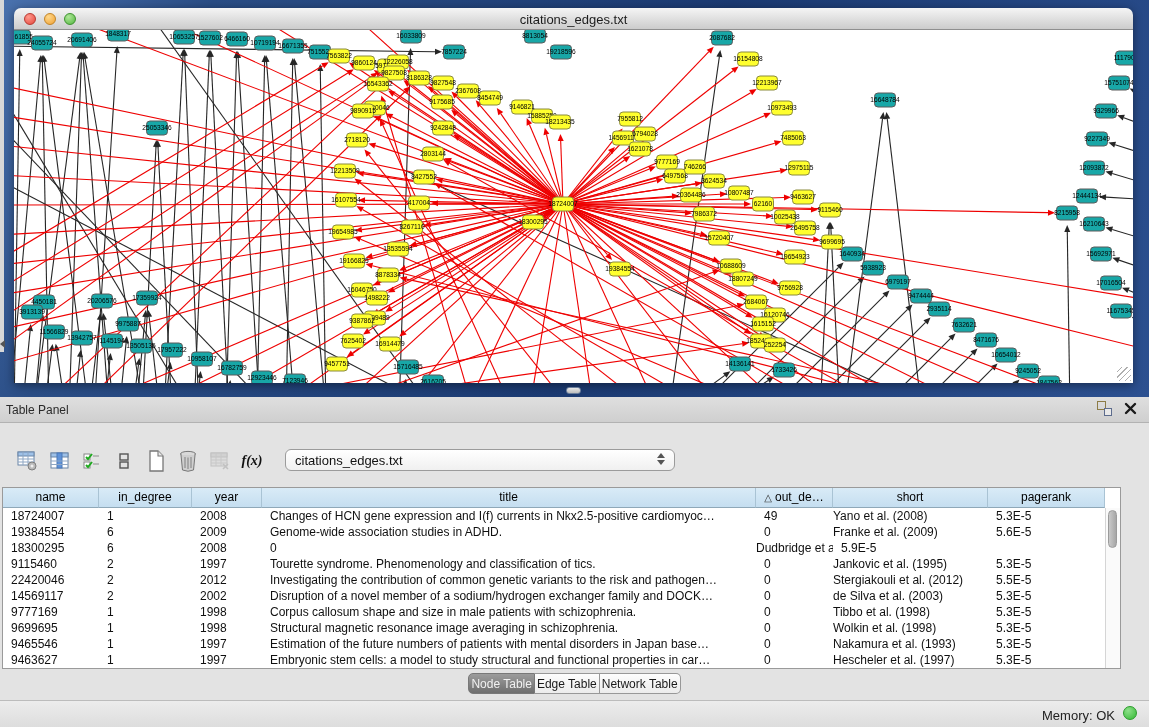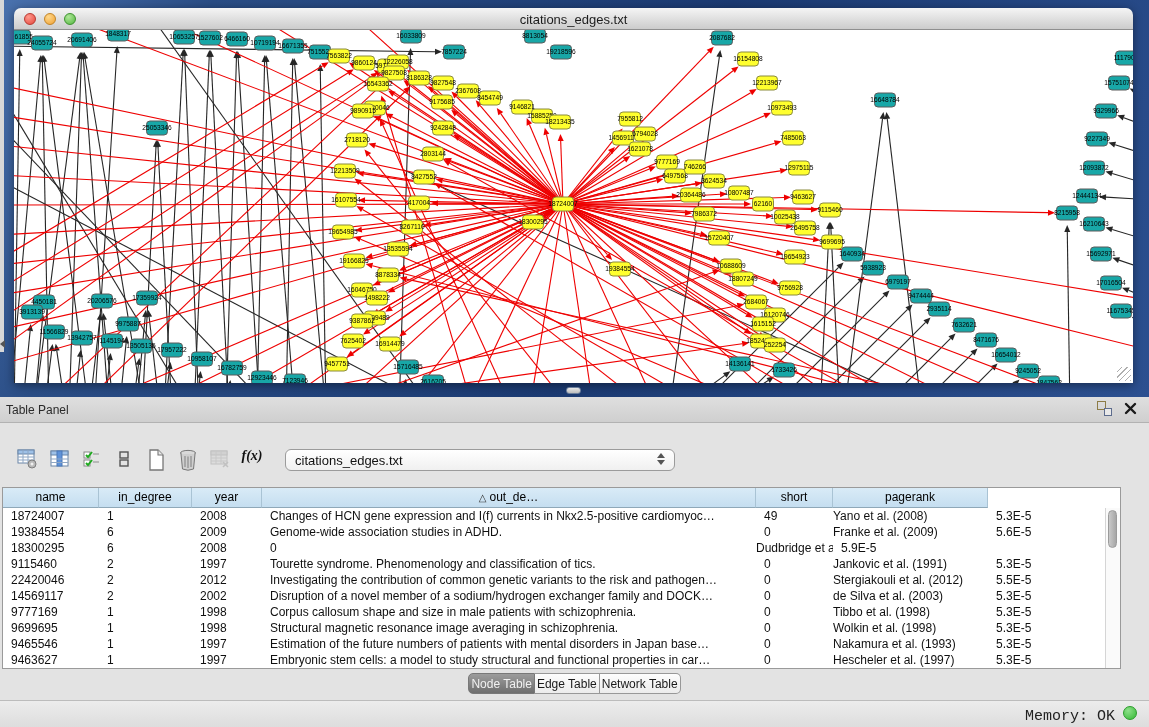--- a/index.html
+++ b/index.html
@@ -38,21 +38,21 @@
   .table-panel { position:absolute; left:0; top:397px; width:1149px; height:303px; background:#e3e3e3; }
   .panel-header { position:absolute; left:0; top:0; right:0; height:26px;
     background:linear-gradient(#dfdfdf,#cfcfcf); border-bottom:1px solid #b2b2b2; }
   .panel-title { position:absolute; left:6px; top:6px; font-size:12px; color:#2a2a2a; }
   .panel-header-icons { position:absolute; right:12px; top:4px; display:flex; gap:12px; align-items:center; }
   .float-icon { position:relative; width:15px; height:15px; display:inline-block; }
   .float-icon .sq-back { position:absolute; left:0; top:0; width:9px; height:9px; border:1.5px solid #8d7c46; }
   .float-icon .sq-front{ position:absolute; right:0; bottom:0; width:8px; height:8px; border:1.5px solid #5d6c8d; background:#e9e9e9; }
 
   .toolbar { position:absolute; left:16px; top:50px; height:28px; display:flex; gap:8px; align-items:center; }
-  .tool-btn { width:24px; height:26px; display:flex; align-items:flex-start; justify-content:center; }
+  .tool-btn { width:24px; height:26px; display:flex; align-items:center; justify-content:center; }
   .fx { font-size:14px; color:#111; font-style:italic; font-weight:bold; font-family:"Liberation Serif",serif; }
   .combo { position:absolute; left:285px; top:52px; width:390px; height:22px;
     background:linear-gradient(#ffffff,#f0f0f0); border:1px solid #9b9b9b; border-radius:6px; }
   .combo-text { position:absolute; left:9px; top:3px; font-size:13px; color:#111; }
   .combo-stepper { position:absolute; right:9px; top:3px; display:flex; flex-direction:column; gap:2px; }
   .combo-stepper .up { width:0;height:0;border-left:4px solid transparent;border-right:4px solid transparent;border-bottom:5px solid #555;}
   .combo-stepper .dn { width:0;height:0;border-left:4px solid transparent;border-right:4px solid transparent;border-top:5px solid #555;}
 
   .table-wrap { position:absolute; left:2px; top:90px; width:1119px; height:182px;
     background:#ffffff; border:1px solid #9a9a9a; }
@@ -73,21 +73,21 @@
   .tab-row { position:absolute; left:0; right:0; top:276px; display:flex; justify-content:center; }
   .tab { height:21px; line-height:20px; font-size:12px; padding:0 2px; border:1px solid #989898;
     border-left:none; background:linear-gradient(#fdfdfd,#ececec); color:#1a1a1a; }
   .tab:first-child { border-left:1px solid #989898; border-radius:5px 0 0 5px; }
   .tab:last-child { border-radius:0 5px 5px 0; }
   .tab.active { background:linear-gradient(#9c9c9c,#6e6e6e); color:#f1f1f1; border-color:#787878; }
 
   
   .statusbar { position:absolute; left:0; top:700px; width:1149px; height:27px;
     background:linear-gradient(#ececec,#dddddd); border-top:1px solid #bcbcbc; }
-  .mem { position:absolute; right:34px; top:7px; font-size:15px; color:#222;font-family:Liberation Mono, monospace; }
+  .mem { position:absolute; right:34px; top:7px; font-size:13px; color:#222; }
   .mem-dot { position:absolute; right:12px; top:5px; width:14px; height:14px; border-radius:50%;
     background:radial-gradient(circle at 35% 30%, #8ee08a, #35b935); border:1px solid #2a9c2a; }
 </style>
 </head>
 <body>
 
 <div class="desktop">
   <div class="window">
     <div class="titlebar">
       <div class="lights">
@@ -1094,20 +1094,21 @@
       <span class="up"></span>
         <span class="dn"></span>
     </span>
   </div>
 
   <div class="table-wrap">
     <div class="tgrid" id="thead">
         <div class="th">name</div>
         <div class="th">in_degree</div>
         <div class="th">year</div>
+        <div class="th">title</div>
         <div class="th"><span class="sort">△</span>out_de…</div>
         <div class="th">short</div>
         <div class="th">pagerank</div>
       </div>
     <div id="tbody">
         <div class="tr">
           <div class="td a-left">18724007</div>
           <div class="td a-left">1</div>
           <div class="td a-left">2008</div>
           <div class="td a-left">Changes of HCN gene expression and I(f) currents in Nkx2.5-positive cardiomyoc…</div>
@@ -1131,21 +1132,21 @@
           <div class="td a-left">0</div>
           <div class="td a-center">Dudbridge et al. (2008)</div>
           <div class="td a-left">5.9E-5</div>
         </div>
         <div class="tr">
           <div class="td a-left">9115460</div>
           <div class="td a-left">2</div>
           <div class="td a-left">1997</div>
           <div class="td a-left">Tourette syndrome. Phenomenology and classification of tics.</div>
           <div class="td a-left">0</div>
-          <div class="td a-center">Jankovic et al. (1991)</div>
+          <div class="td a-center">Jankovic et al. (1995)</div>
           <div class="td a-left">5.3E-5</div>
         </div>
         <div class="tr">
           <div class="td a-left">22420046</div>
           <div class="td a-left">2</div>
           <div class="td a-left">2012</div>
           <div class="td a-left">Investigating the contribution of common genetic variants to the risk and pathogen…</div>
           <div class="td a-left">0</div>
           <div class="td a-center">Stergiakouli et al. (2012)</div>
           <div class="td a-left">5.5E-5</div>

